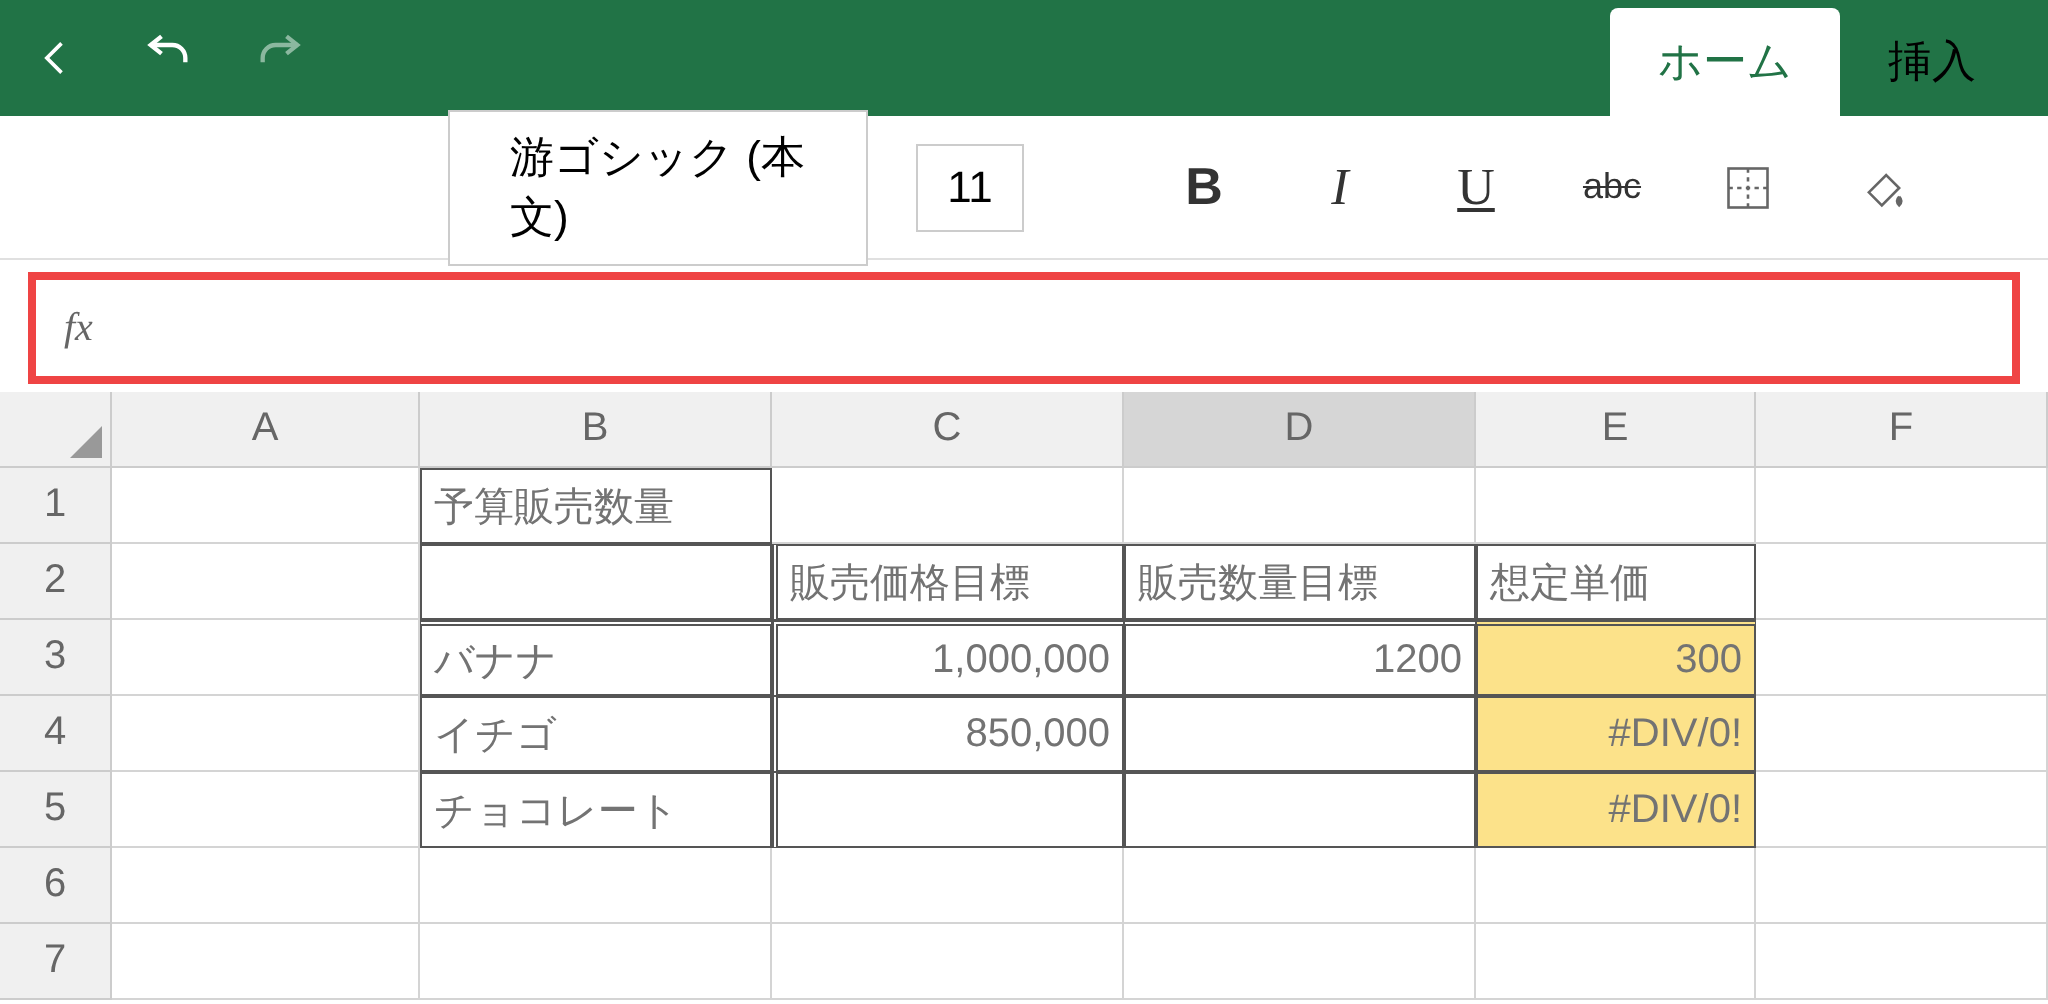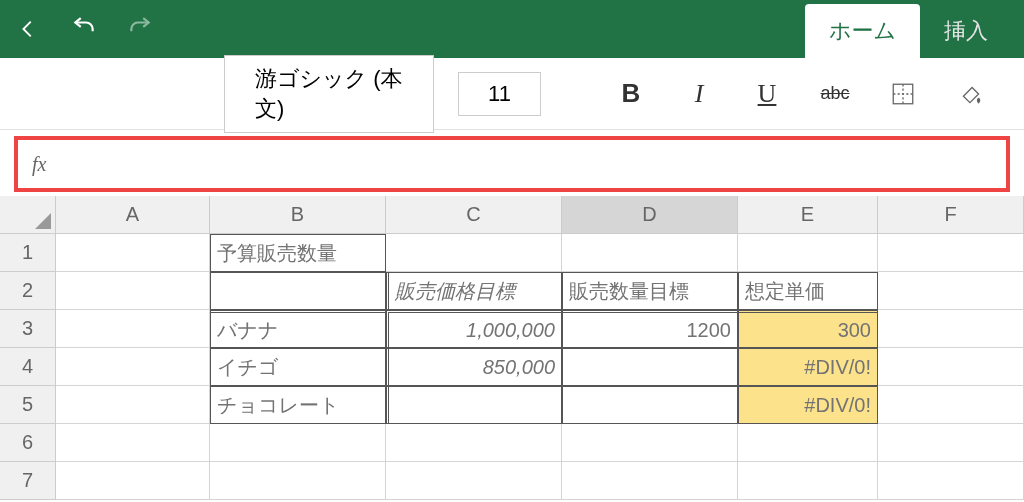--- a/index.html
+++ b/index.html
@@ -22,21 +22,21 @@
     .nav-icon.disabled svg { stroke: #8bb89f; }
     
     .tabs {
       margin-left: auto;
       display: flex;
       align-items: flex-end;
       height: 100%;
     }
     .tab {
       padding: 12px 24px;
-      color: #e5e5e5;
+      color: #000000;
       font-size: 22px;
       cursor: pointer;
       border-top-left-radius: 4px;
       border-top-right-radius: 4px;
     }
     .tab.active {
       background: #fff;
       color: #217346;
       font-weight: 500;
     }
@@ -54,21 +54,21 @@
       border: 1px solid #ccc;
       padding: 8px 30px;
       font-size: 22px;
       width: 210px;
       background: #fff;
     }
     .font-size {
       border: 1px solid #ccc;
       padding: 8px 14px;
       font-size: 22px;
-      width: 83px;
+      width: 54px;
       text-align: center;
       background: #fff;
     }
     .format-btn {
       width: 44px; height: 44px;
       display: flex; align-items: center; justify-content: center;
       cursor: pointer;
       font-size: 26px;
       color: #333;
       font-family: "Times New Roman", serif;
@@ -139,21 +139,21 @@
       display: flex;
       align-items: center;
       overflow: hidden;
       white-space: nowrap;
       color: #737373;
     }
     .cell.num { justify-content: flex-end; }
     .cell.boxed {
       border: 1px solid #555;
     }
-    .cell.boxed-dbl-left { border-left: 3px double #555; font-style: italic; }
+    .cell.boxed-dbl-left { border-left: 3px double #555; }
     .cell.boxed-top-dbl { border-top: 3px double #555; }
     .cell.highlight { background: #fce28a; }
   </style>
 </head>
 <body>
 
 <div class="titlebar">
   <div class="nav-icon">
     <svg width="22" height="22" viewBox="0 0 24 24">
         <polyline points="15 4 7 12 15 20"></polyline>

